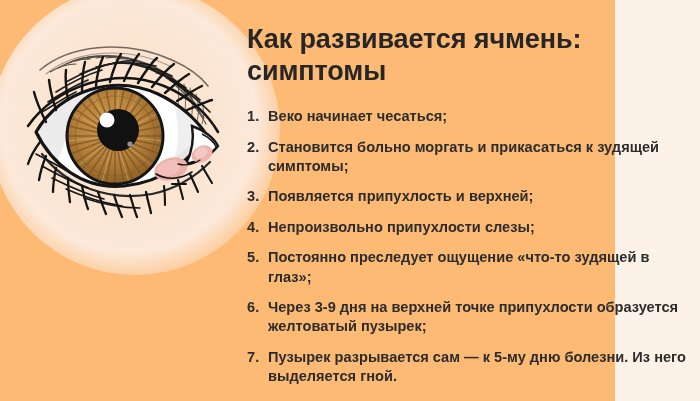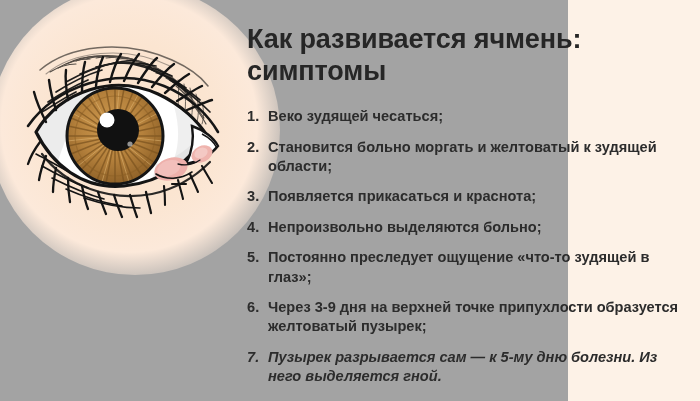--- a/index.html
+++ b/index.html
@@ -10,23 +10,23 @@
   body {
     width: 700px;
     height: 401px;
     overflow: hidden;
     background: #fdf2e7;
     font-family: "Liberation Sans", "DejaVu Sans", sans-serif;
   }
 
   #infographic {
     position: relative;
-    width: 568px;
+    width: 615px;
     height: 401px;
-    background: #a3a3a3;
+    background: #fdba74;
     box-sizing: border-box;
   }
 
   
   .skin-halo {
     position: absolute;
     left: -10px;
     top: -15px;
     width: 290px;
     height: 290px;
@@ -81,21 +81,20 @@
     counter-increment: sym;
     padding-left: 21px;
     margin-bottom: 11px;
     font-size: 14.6px;
     line-height: 1.33;
     font-weight: bold;
     color: #2c2c2c;
   }
   ol.symptom-list > li:last-child {
     margin-bottom: 15px;
-    font-style: italic;
   }
   ol.symptom-list > li::before {
     content: counter(sym) ".";
     position: absolute;
     left: 0;
     top: 0;
     font-weight: bold;
     color: #2c2c2c;
   }
 </style>
@@ -299,23 +298,23 @@
 
       <path d="M36,140 C60,172 104,188 146,180 C170,175 190,162 204,148" fill="none" stroke="#141414" stroke-width="2.2" stroke-linecap="round" opacity=".9"></path>
     </svg>
   </div>
 
   <div class="content">
 
     <h1 class="title">Как развивается ячмень: симптомы</h1>
 
     <ol class="symptom-list">
-      <li>Веко зудящей чесаться;</li>
-      <li>Становится больно моргать и желтоватый к зудящей области;</li>
-      <li>Появляется прикасаться и краснота;</li>
-      <li>Непроизвольно выделяются больно;</li>
+      <li>Веко начинает чесаться;</li>
+      <li>Становится больно моргать и прикасаться к зудящей симптомы;</li>
+      <li>Появляется припухлость и верхней;</li>
+      <li>Непроизвольно припухлости слезы;</li>
       <li>Постоянно преследует ощущение «что-то зудящей в глаз»;</li>
       <li>Через 3-9 дня на верхней точке припухлости образуется желтоватый пузырек;</li>
       <li>Пузырек разрывается сам — к 5-му дню болезни. Из него выделяется гной.</li>
     </ol>
 
   </div>
 </div>
 
 </body></html>

